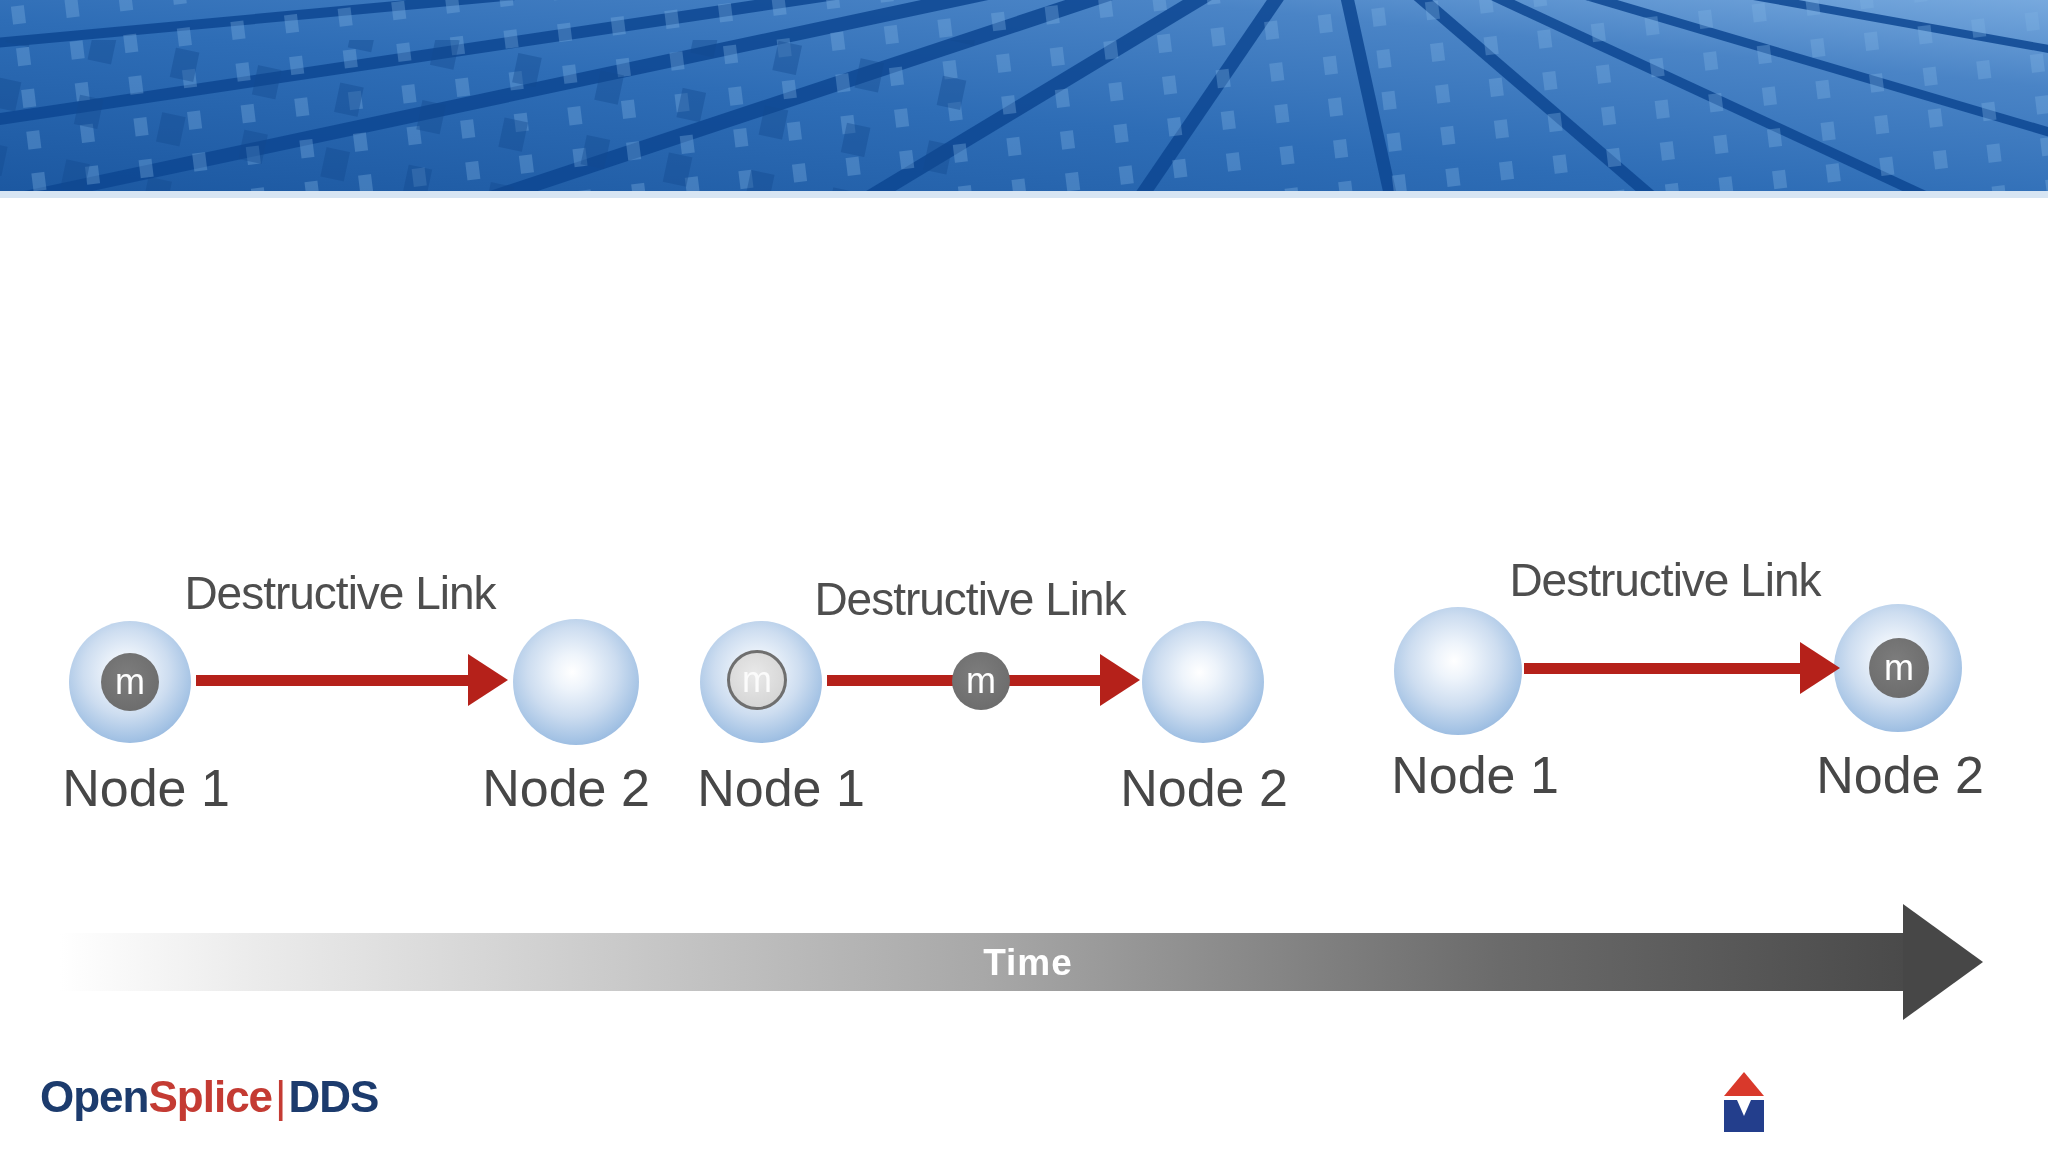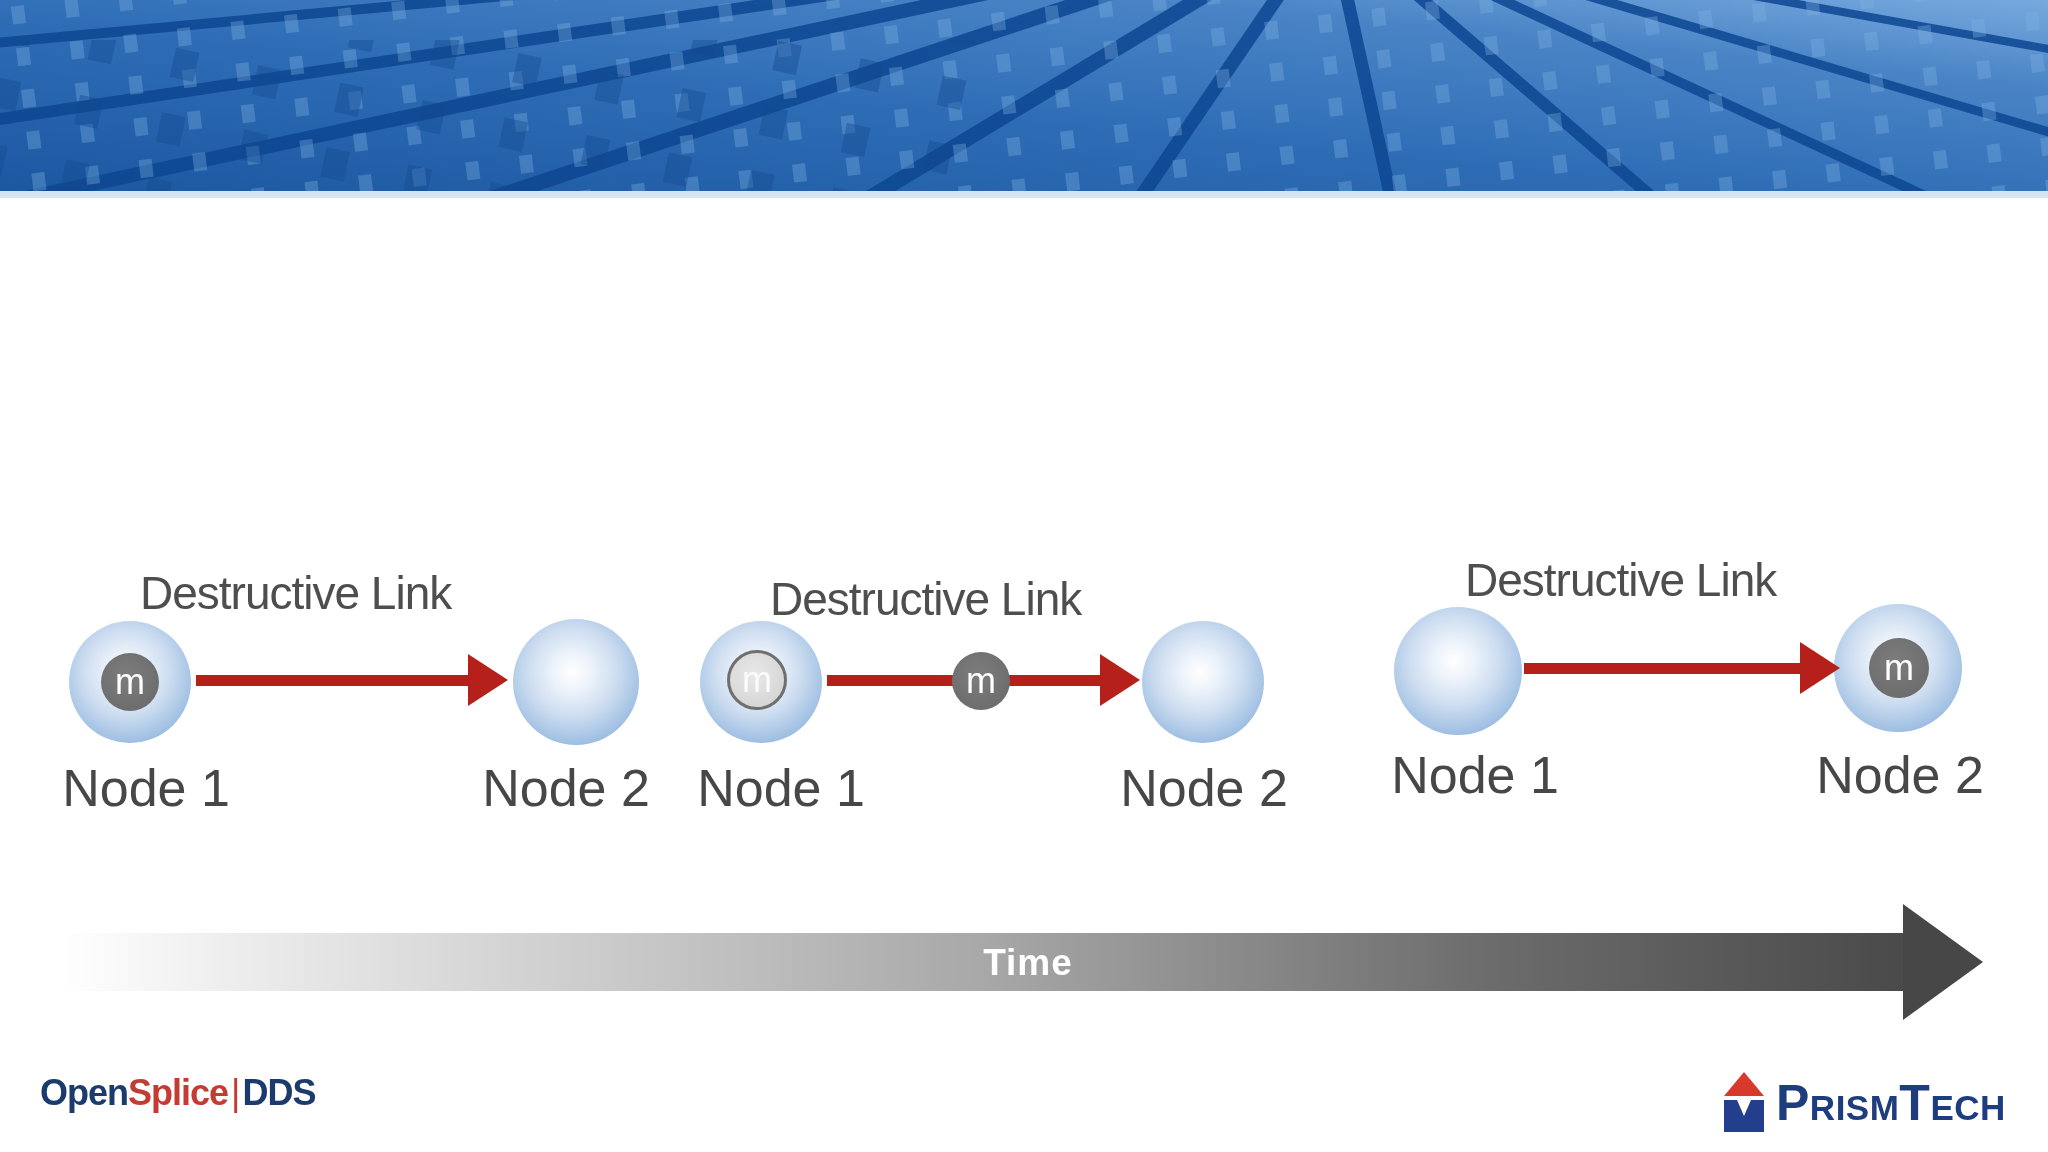--- a/index.html
+++ b/index.html
@@ -14,21 +14,21 @@
     position:absolute;left:136px;top:18px;font-size:104px;line-height:120px;
     font-weight:800;color:#ffffff;letter-spacing:1px;white-space:nowrap;
   }
   
   .subtitle{
     position:absolute;left:122px;top:328px;font-size:45px;letter-spacing:-1px;
     color:#1d4a7c;white-space:nowrap;
   }
   
   .dlabel{
-    position:absolute;width:400px;text-align:left;font-size:46px;
+    position:absolute;width:400px;text-align:center;font-size:46px;
     letter-spacing:-1px;color:#4e4e4e;white-space:nowrap;
   }
   .nlabel{
     position:absolute;width:300px;text-align:center;font-size:52px;
     color:#474747;white-space:nowrap;
   }
   .sphere{
     position:absolute;border-radius:50%;
     background:radial-gradient(circle at 47% 42%,
       #ffffff 0%,#eef4fb 18%,#cdddf0 45%,#a3c2e4 70%,#86abd8 88%,#7ca3d2 100%);
@@ -60,21 +60,21 @@
     position:absolute;left:1903px;top:904px;width:0;height:0;
     border-top:58px solid transparent;border-bottom:58px solid transparent;
     border-left:80px solid #474747;
   }
   .timelabel{
     position:absolute;left:928px;top:942px;width:200px;text-align:center;
     font-size:37px;font-weight:700;color:#ffffff;letter-spacing:1px;
   }
   
   .opensplice{
-    position:absolute;left:40px;top:1072px;font-size:36px;font-weight:700;
+    position:absolute;left:40px;top:1072px;font-size:44px;font-weight:700;
     letter-spacing:-1px;white-space:nowrap;
   }
   .os-open,.os-dds{color:#1c3b6d;}
   .os-splice,.os-divider{color:#c43b33;}
   .os-divider{font-weight:400;padding:0 3px;}
   .prismtech{position:absolute;left:1720px;top:1070px;display:flex;align-items:flex-end;}
   .pt-mark{width:48px;height:64px;margin-right:8px;}
   .pt-word{
     font-size:50px;font-weight:700;color:#1e3d7e;font-variant-caps:small-caps;
     letter-spacing:0.5px;line-height:62px;white-space:nowrap;
@@ -165,16 +165,15 @@
 
   <div class="opensplice">
     <span class="os-open">Open</span><span class="os-splice">Splice</span><span class="os-divider">|</span><span class="os-dds">DDS</span>
   </div>
 
   <div class="prismtech">
     <svg class="pt-mark" viewBox="0 0 48 64" aria-hidden="true">
       <polygon points="24,2 4,26 44,26" fill="#d9392b"></polygon>
       <polygon points="4,30 17,30 24,46 31,30 44,30 44,62 4,62" fill="#233e8c"></polygon>
     </svg>
-    <span class="pt-word">PrismTech</span>
   </div>
 
 </div>
 
 </body></html>

